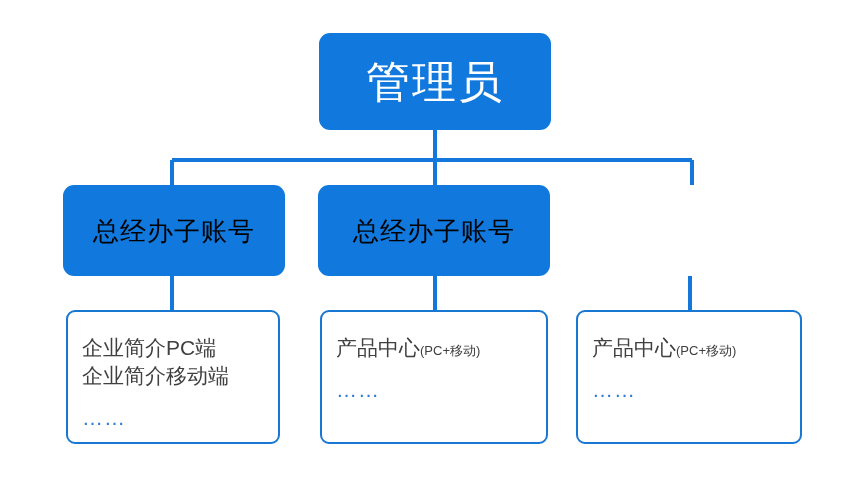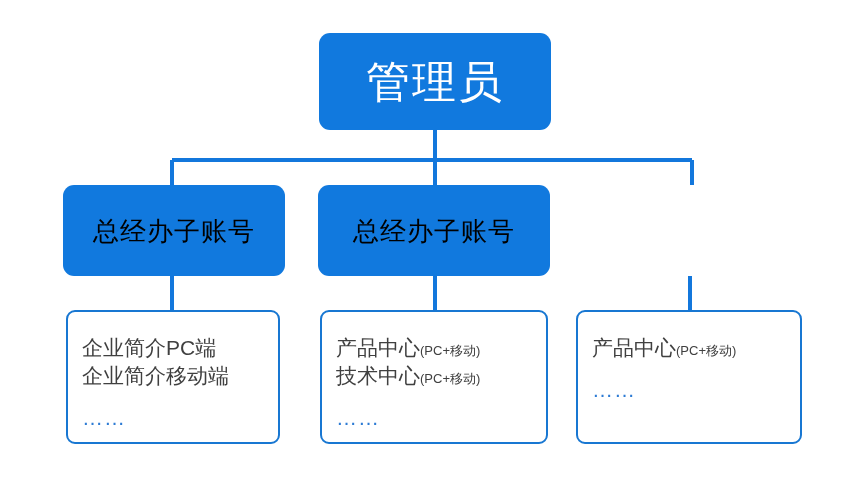--- a/index.html
+++ b/index.html
@@ -147,23 +147,20 @@
     <div class="leaf-line">
       <span>企业简介移动端</span><span class="suffix"></span>
     </div>
     <div class="leaf-ellipsis">……</div>
   </div>
 
   <div class="node-leaf" id="leaf-1">
     <div class="leaf-line">
       <span>产品中心</span><span class="suffix">(PC+移动)</span>
     </div>
-    <div class="leaf-line">
-      <span>技术中心</span><span class="suffix">(PC+移动)</span>
-    </div>
     <div class="leaf-ellipsis">……</div>
   </div>
 
   <div class="node-leaf" id="leaf-2">
     <div class="leaf-line">
       <span>产品中心</span><span class="suffix">(PC+移动)</span>
     </div>
     <div class="leaf-ellipsis">……</div>
   </div>
 

